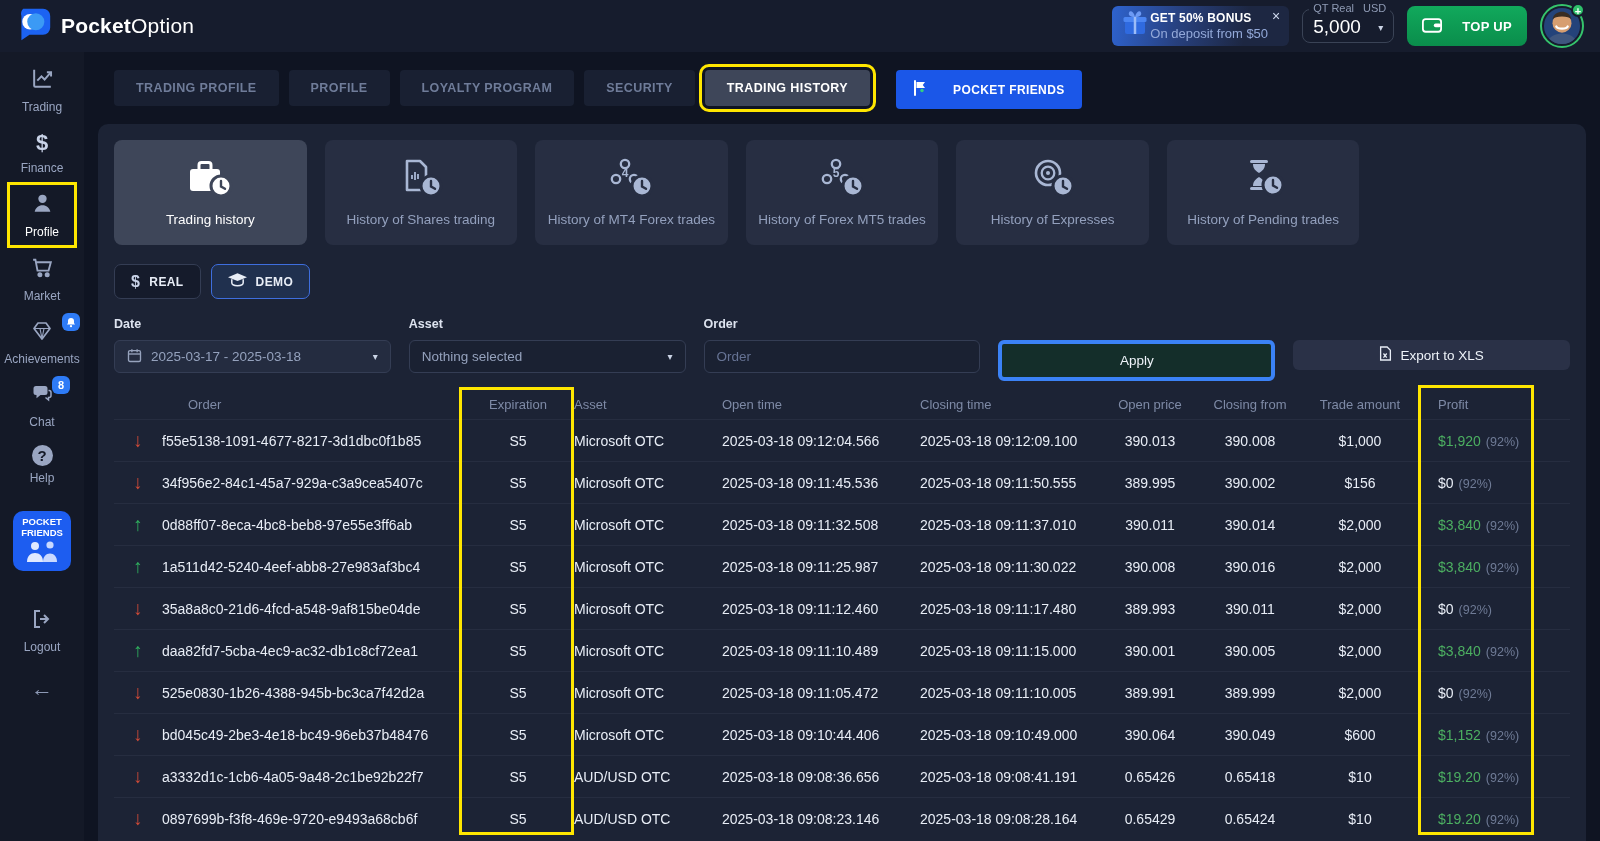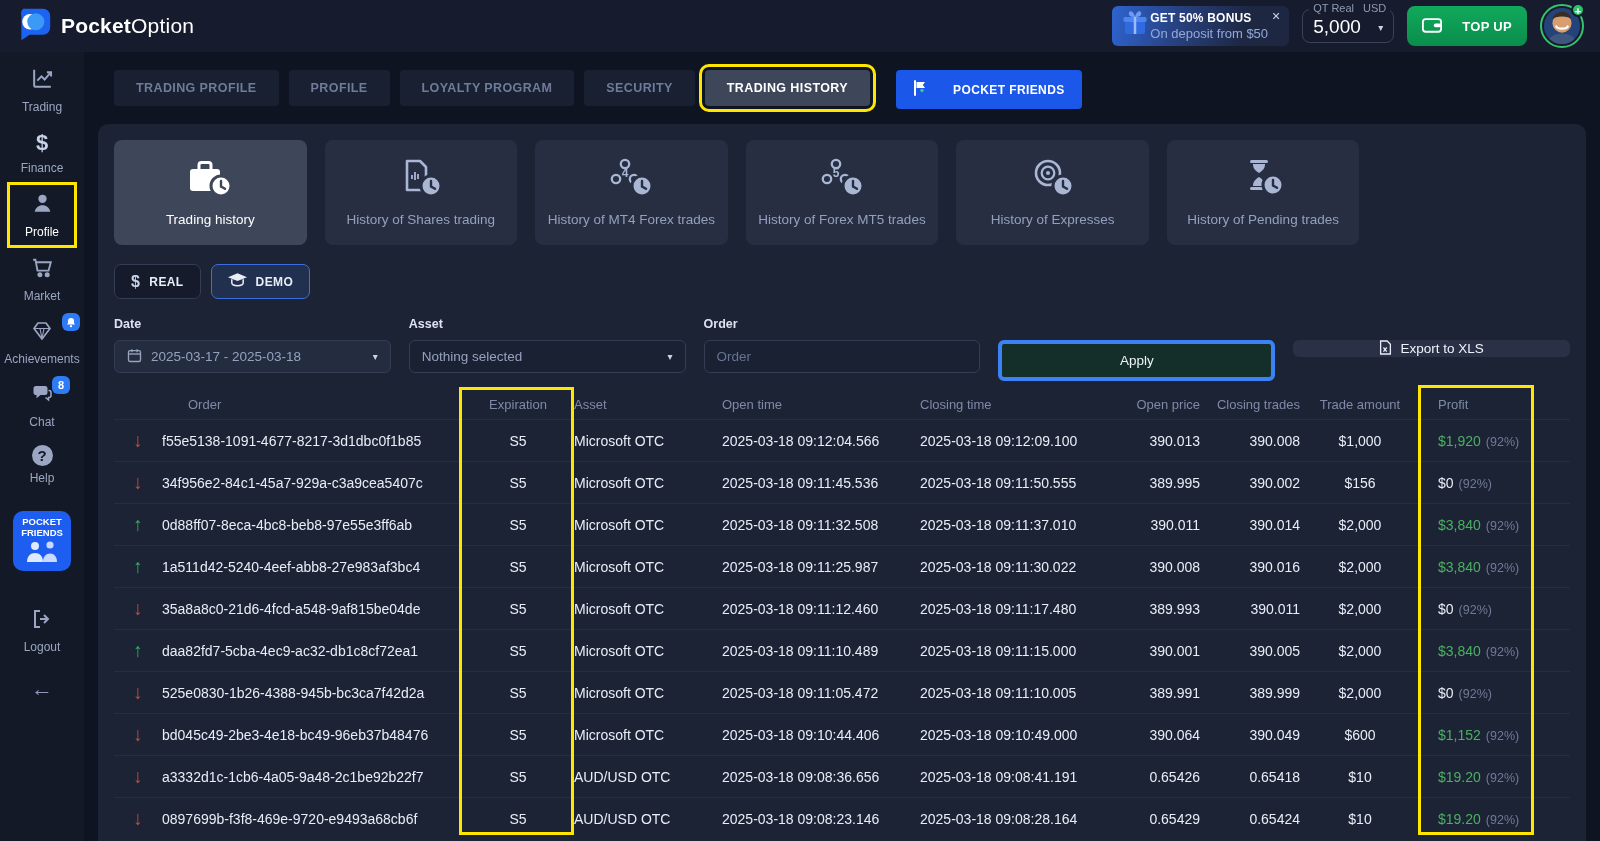--- a/index.html
+++ b/index.html
@@ -78,31 +78,31 @@
   
   .filters{display:grid;grid-template-columns:repeat(5,1fr);gap:18px;margin-top:18px}
   .f-label{font-size:12.5px;font-weight:700;color:#dde3ef;margin-bottom:8px;height:15px}
   .control{height:33px;border-radius:6px;border:1px solid #343d54;background:#1a2132;display:flex;align-items:center;gap:9px;
     padding:0 12px;color:#95a2bd;font-size:13.5px;cursor:pointer}
   .control.date{background:#242c40}
   .control .caret{margin-left:auto}
   .control input{flex:1;background:transparent;border:none;outline:none;color:var(--txt);font-size:13.5px;font-family:inherit;min-width:0}
   .control input::placeholder{color:#667394}
   .btn-apply{height:41px;width:100%;border-radius:6px;background:#142e2a;border:4px solid #3b82f6;color:#eef3f9;font-size:13.5px;cursor:pointer;font-family:inherit}
-  .btn-export{height:17px;width:100%;border-radius:6px;background:#2a3147;border:none;color:#eef3f9;font-size:13.5px;cursor:pointer;
+  .btn-export{height:30px;width:100%;border-radius:6px;background:#2a3147;border:none;color:#eef3f9;font-size:13.5px;cursor:pointer;
     display:flex;align-items:center;justify-content:center;gap:8px;font-family:inherit}
 
   
   .twrap{position:relative;margin-top:8px}
   .trow{display:grid;grid-template-columns:48px 300px 112px 130px 198px 198px 100px 100px 120px 1fr;align-items:center}
   .thead{height:30px;color:var(--hgray);font-size:13px}
   .trow.data{height:42px;border-top:1px solid var(--line);color:var(--txt);font-size:14px;cursor:default}
   .c-exp{text-align:center}
   .c-time{padding-left:18px}
-  .c-price{text-align:right}
+  .c-price{text-align:center}
   .c-amt{text-align:center}
   .c-profit{padding-left:18px}
   .h-order{padding-left:26px}
   .dir{text-align:center;font-size:19px;font-weight:700}
   .dir.down{color:var(--red)} .dir.up{color:var(--up)}
   .pv{color:var(--txt)} .pv.pos{color:var(--pgreen)}
   .pct{color:#6f7b96;font-size:12.5px;margin-left:5px}
 
   .ovl{position:absolute;border:3px solid var(--yellow);pointer-events:none;z-index:5}
   .ovl-exp{left:345px;top:-2px;width:115px;height:448px}
@@ -451,21 +451,21 @@
 
         <div class="twrap">
           <div class="trow thead">
             <span></span>
             <span class="h-order">Order</span>
             <span class="c-exp">Expiration</span>
             <span>Asset</span>
             <span class="c-time">Open time</span>
             <span class="c-time">Closing time</span>
             <span class="c-price">Open price</span>
-            <span class="c-price">Closing trades</span>
+            <span class="c-price">Closing from</span>
             <span class="c-amt">Trade amount</span>
             <span class="c-profit">Profit</span>
           </div>
           <div id="tbody">
   <div class="trow data">
     <span class="dir down">↓</span>
     <span>f55e5138-1091-4677-8217-3d1dbc0f1b85</span>
     <span class="c-exp">S5</span>
     <span>Microsoft OTC</span>
     <span class="c-time">2025-03-18 09:12:04.566</span>

